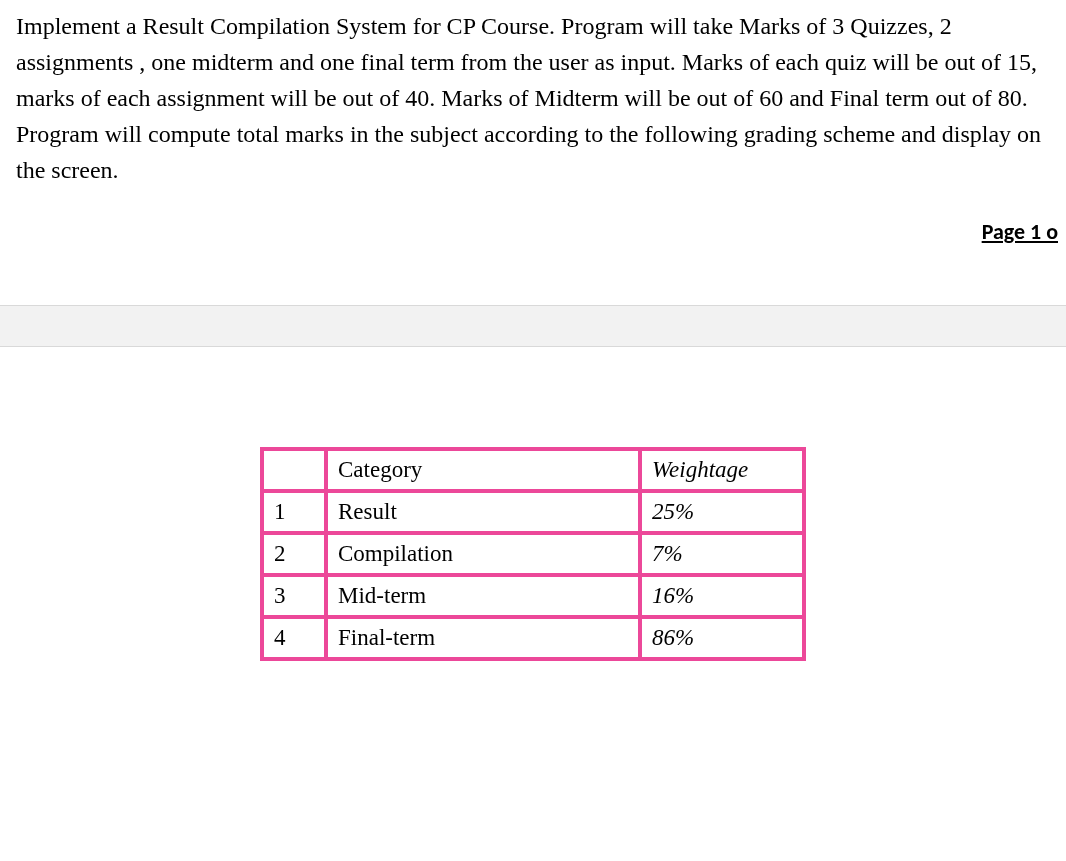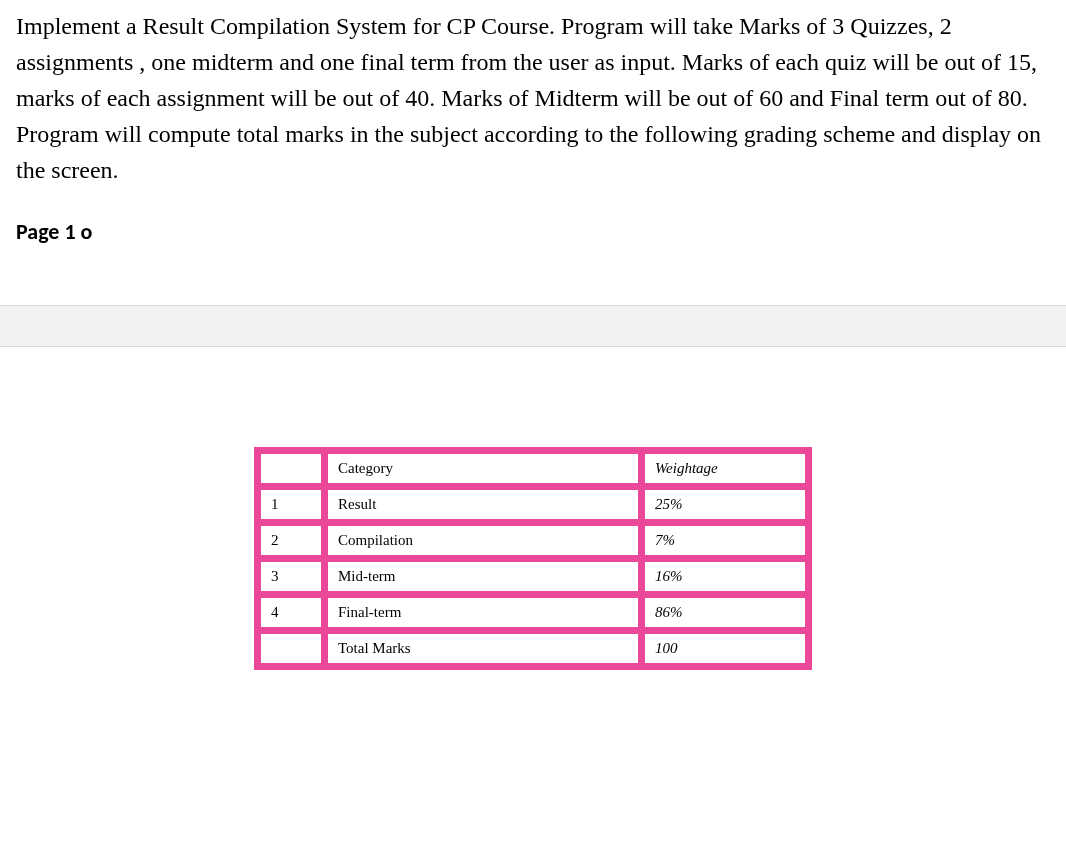--- a/index.html
+++ b/index.html
@@ -12,46 +12,47 @@
   }
   .page-top {
     padding: 8px 8px 0 16px;
   }
   .body-text {
     font-size: 24px;
     line-height: 1.5;
     color: #000;
   }
   .page-indicator {
-    text-align: left;
+    text-align: right;
     font-family: Calibri, Arial, sans-serif;
     font-size: 22px;
     font-weight: 600;
     padding: 30px 0 60px 0;
     white-space: nowrap;
     overflow: hidden;
+    text-decoration: underline;
   }
   .page-gap {
     height: 40px;
     background: #f2f2f2;
     border-top: 1px solid #d9d9d9;
     border-bottom: 1px solid #d9d9d9;
   }
   .page-bottom {
     padding: 100px 16px 40px 16px;
     display: flex;
     justify-content: center;
   }
   table.grading {
     border-collapse: collapse;
   }
   table.grading td, table.grading th {
-    border: 7px solid #ec4899;
+    border: 4px solid #ec4899;
     padding: 6px 10px;
-    font-size: 15px;
+    font-size: 23px;
     text-align: left;
     vertical-align: middle;
     font-weight: normal;
   }
   table.grading .col-num {
     width: 40px;
     text-align: left;
   }
   table.grading .col-cat {
     width: 290px;
@@ -92,20 +93,15 @@
     <tr>
       <td class="col-num">3</td>
       <td class="col-cat">Mid-term</td>
       <td class="col-wt">16%</td>
     </tr>
     <tr>
       <td class="col-num">4</td>
       <td class="col-cat">Final-term</td>
       <td class="col-wt">86%</td>
     </tr>
-    <tr>
-      <td class="col-num"></td>
-      <td class="col-cat">Total Marks</td>
-      <td class="col-wt">100</td>
-    </tr>
   </tbody>
     </table>
 </div>
 
 </body></html>

